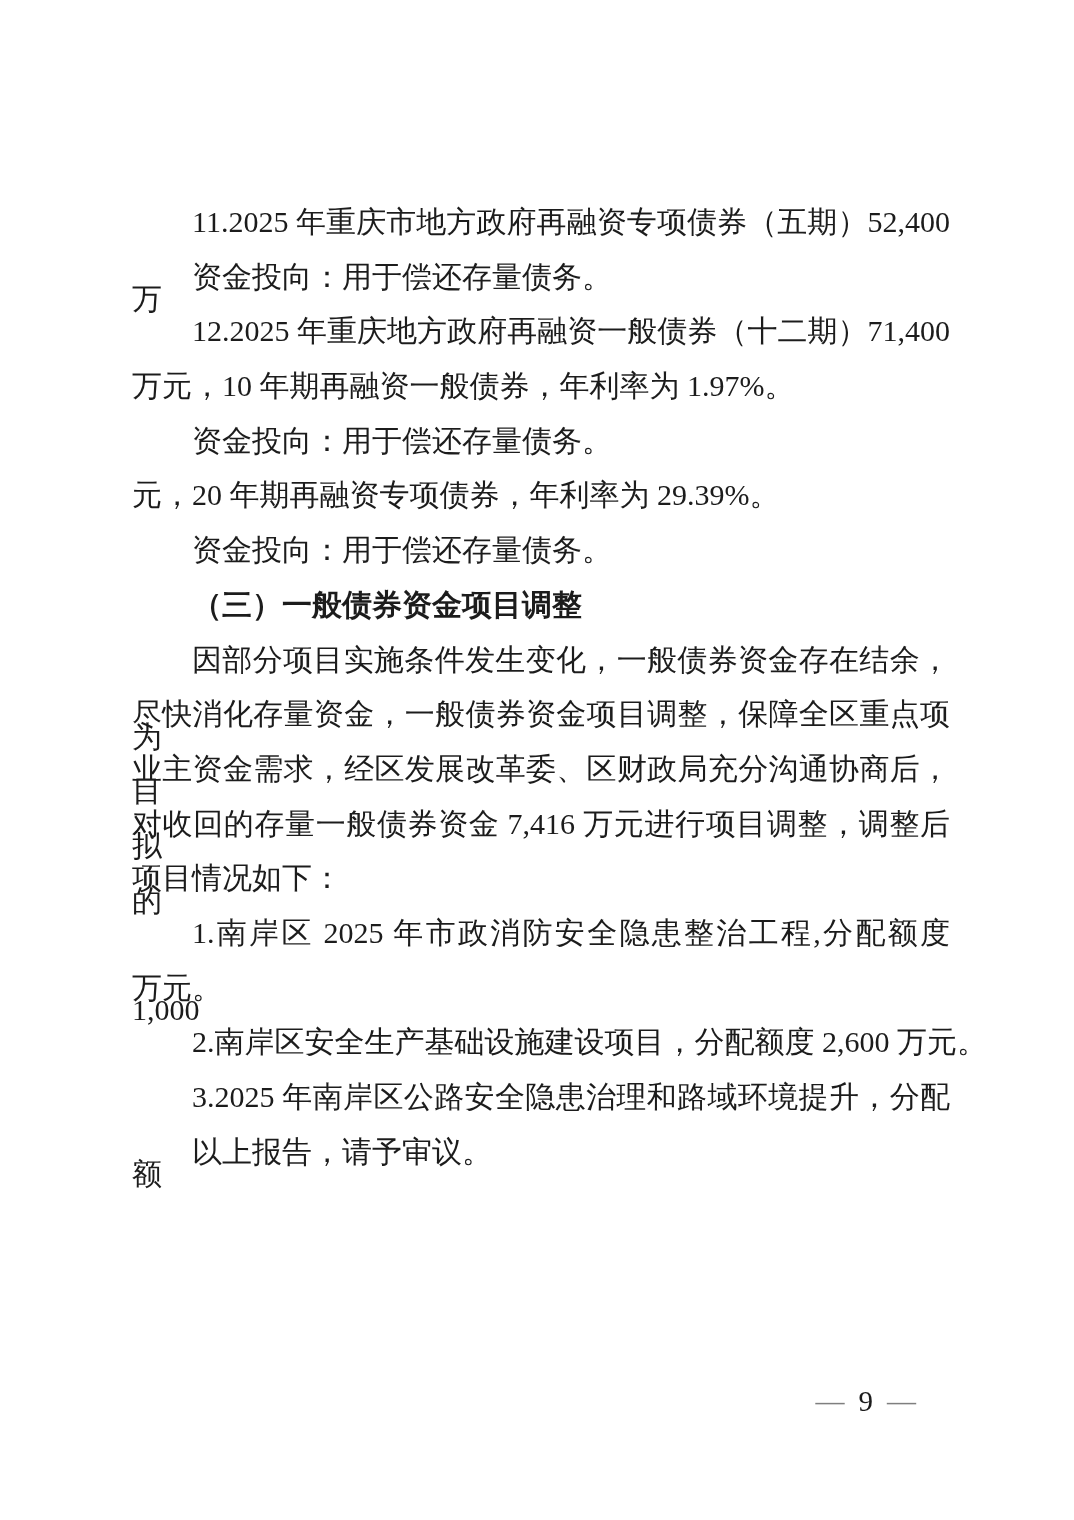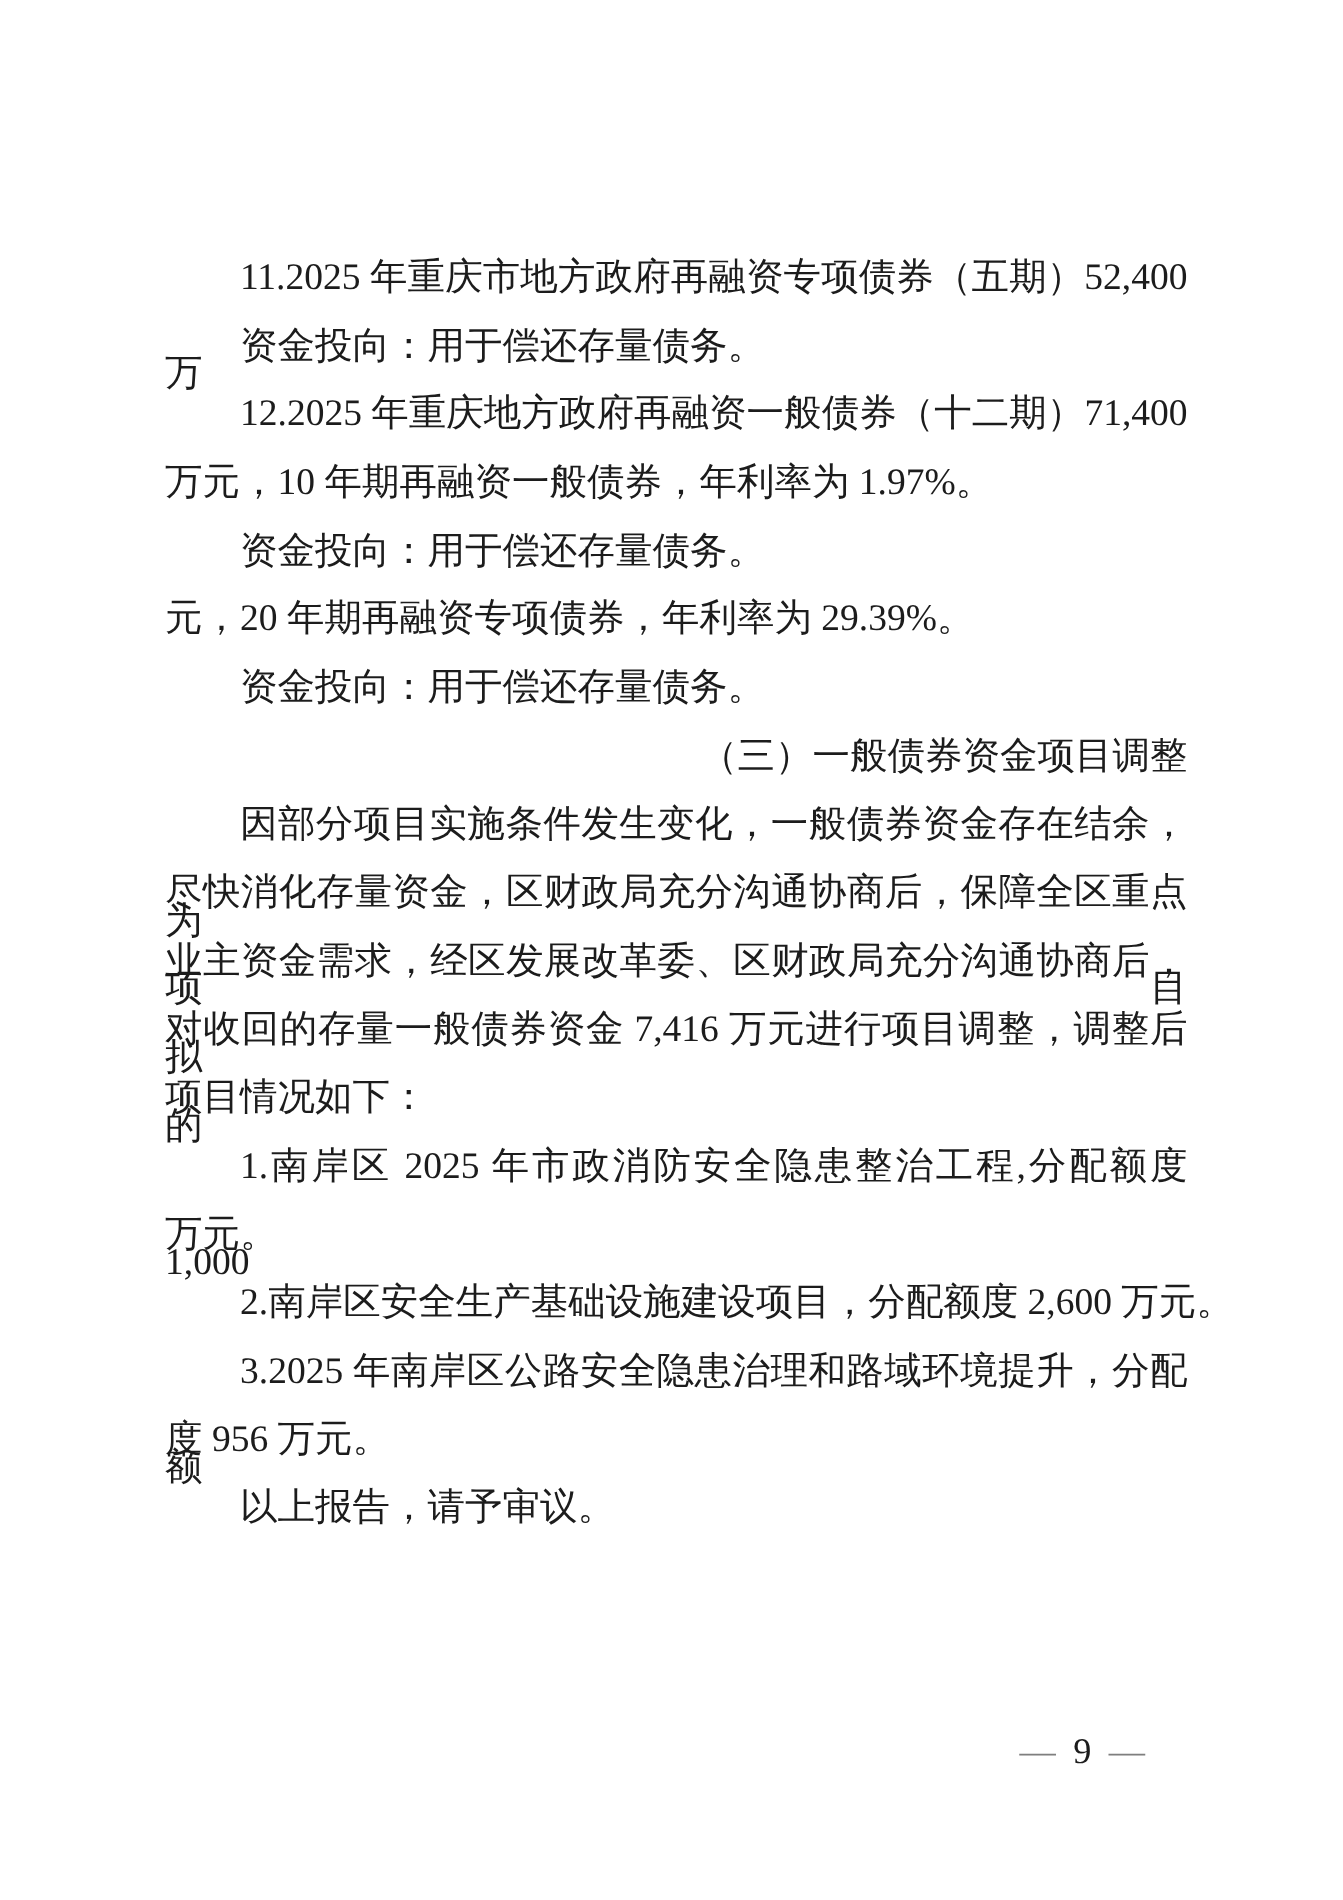--- a/index.html
+++ b/index.html
@@ -31,22 +31,21 @@
   }
   .doc .line.justify {
     white-space: normal;
     text-align: justify;
     text-align-last: justify;
   }
   .doc .line.indent {
     text-indent: 60px;
   }
   .doc .line.bold {
-    font-weight: normal;
-    text-align: right;
+    font-weight: bold;
   }
   .footer {
     position: absolute;
     top: 1384px;
     right: 158px;
     font-size: 29px;
     line-height: 34px;
     color: #1c1c1c;
   }
   .footer .dash {
@@ -64,29 +63,28 @@
   <div class="doc">
       <div class="line justify indent">11.2025 年重庆市地方政府再融资专项债券（五期）52,400 万</div>
       <div class="line indent">资金投向：用于偿还存量债务。</div>
       <div class="line justify indent">12.2025 年重庆地方政府再融资一般债券（十二期）71,400</div>
       <div class="line">万元，10 年期再融资一般债券，年利率为 1.97%。</div>
       <div class="line indent">资金投向：用于偿还存量债务。</div>
       <div class="line">元，20 年期再融资专项债券，年利率为 29.39%。</div>
       <div class="line indent">资金投向：用于偿还存量债务。</div>
       <div class="line indent bold">（三）一般债券资金项目调整</div>
       <div class="line justify indent">因部分项目实施条件发生变化，一般债券资金存在结余，为</div>
-      <div class="line justify">尽快消化存量资金，区财政局充分沟通协商后，保障全区重点项目</div>
+      <div class="line justify">尽快消化存量资金，一般债券资金项目调整，保障全区重点项目</div>
       <div class="line justify">业主资金需求，经区发展改革委、区财政局充分沟通协商后，拟</div>
       <div class="line justify">对收回的存量一般债券资金 7,416 万元进行项目调整，调整后的</div>
       <div class="line">项目情况如下：</div>
       <div class="line justify indent">1.南岸区 2025 年市政消防安全隐患整治工程,分配额度 1,000</div>
       <div class="line">万元。</div>
       <div class="line indent">2.南岸区安全生产基础设施建设项目，分配额度 2,600 万元。</div>
       <div class="line justify indent">3.2025 年南岸区公路安全隐患治理和路域环境提升，分配额</div>
-      <div class="line">度 956 万元。</div>
       <div class="line indent">以上报告，请予审议。</div>
     </div>
 
   <div class="footer">
     <span class="dash">—</span><span class="pagenum">9</span><span class="dash">—</span>
   </div>
 
 </div>
 
 </body></html>

